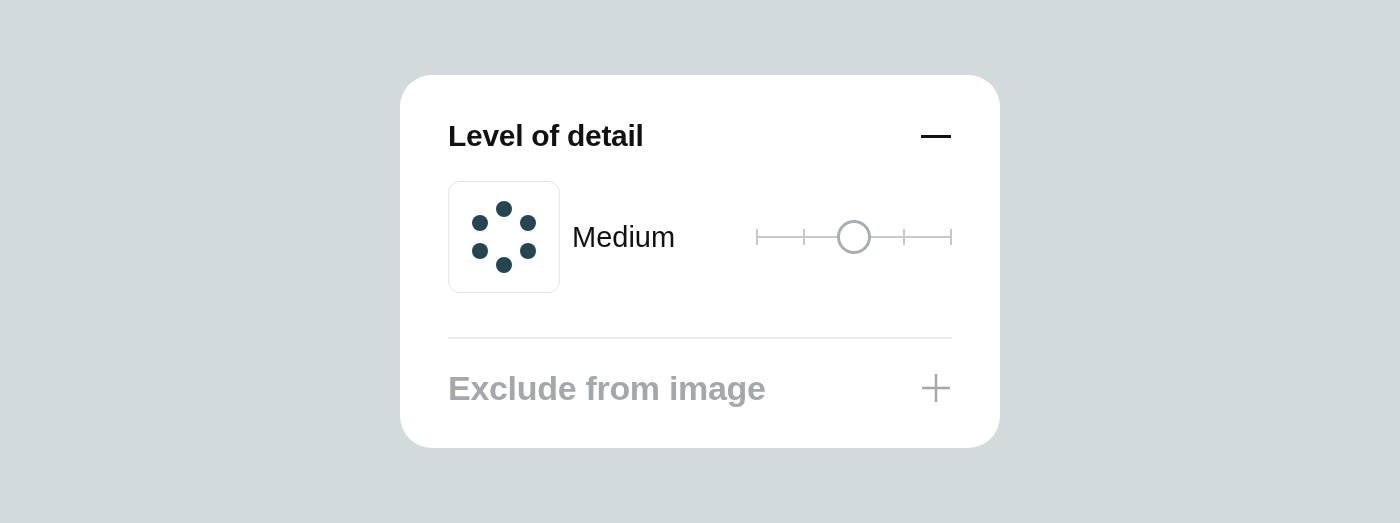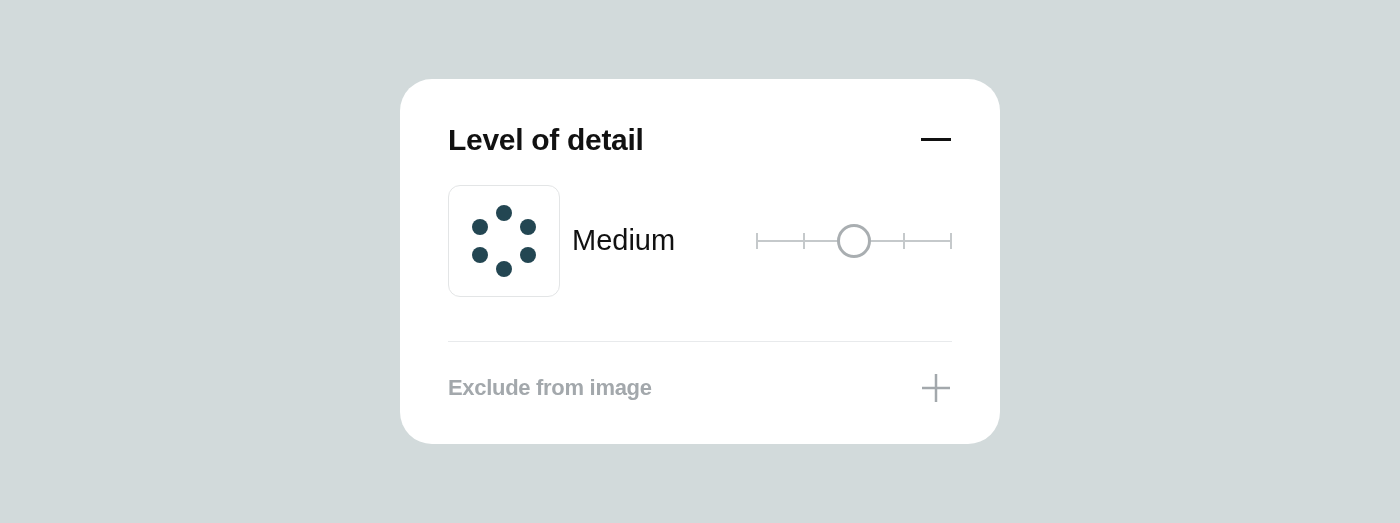--- a/index.html
+++ b/index.html
@@ -116,21 +116,21 @@
       height: 1.5px;
       background: #e8eaec;
       margin-bottom: 30px;
     }
     .exclude-row {
       display: flex;
       align-items: center;
       justify-content: space-between;
     }
     .exclude-title {
-      font-size: 22px;
+      font-size: 34px;
       font-weight: 700;
       color: #a3a8ac;
       letter-spacing: -0.3px;
     }
     .plus-btn {
       width: 32px;
       height: 32px;
       display: flex;
       align-items: center;
       justify-content: center;

